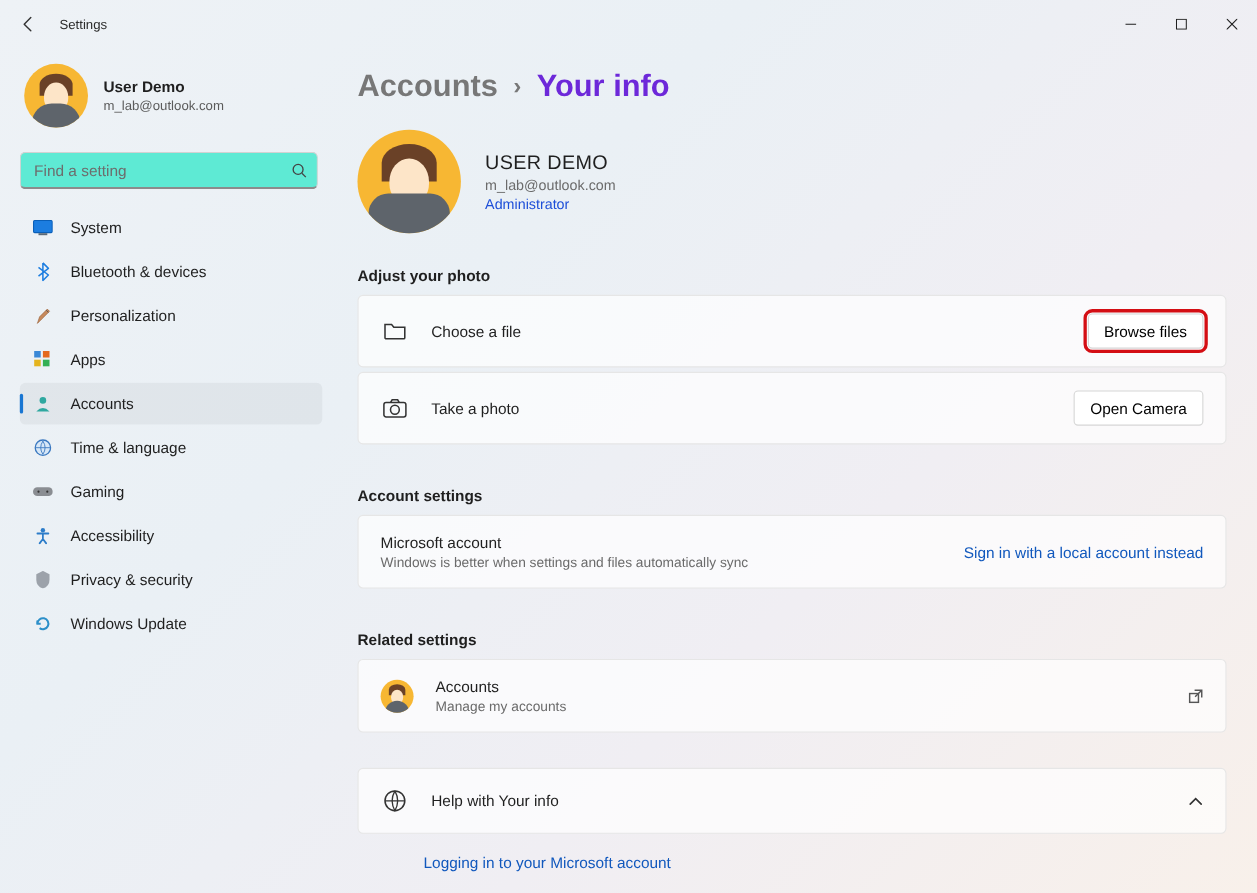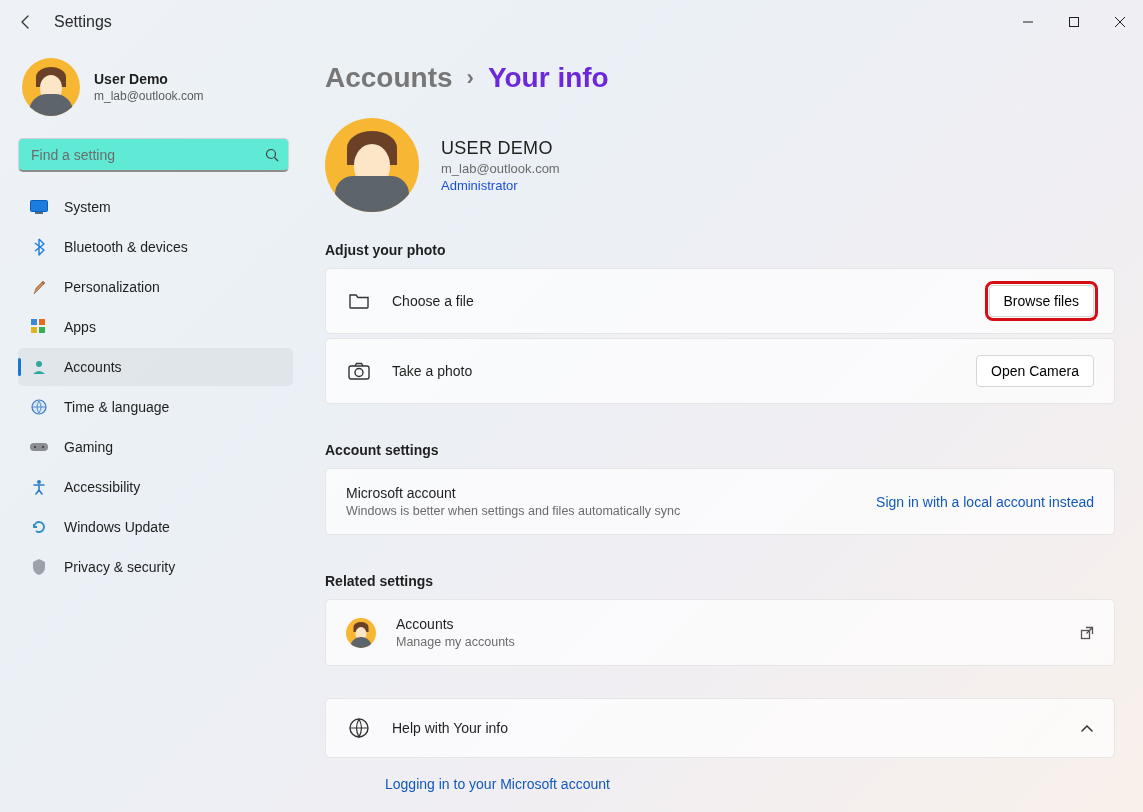--- a/index.html
+++ b/index.html
@@ -19,21 +19,21 @@
     }
     .titlebar {
       display: flex;
       align-items: center;
       justify-content: space-between;
       height: 44px;
       padding: 0 0 0 16px;
     }
     .titlebar-left { display: flex; align-items: center; gap: 18px; }
     .back-btn { width: 20px; height: 20px; display: flex; align-items: center; justify-content: center; cursor: default; }
-    .titlebar-title { font-size: 16px; color: #2b2b2b; }
+    .titlebar-title { font-size: 12px; color: #2b2b2b; }
     .window-controls { display: flex; }
     .win-control { width: 46px; height: 32px; display: flex; align-items: center; justify-content: center; font-size: 11px; color: #1f1f1f; }
     .content { display: flex; height: calc(100% - 44px); }
     .sidebar { width: 305px; padding: 10px 12px 10px 18px; display: flex; flex-direction: column; }
     .profile { display: flex; align-items: center; gap: 14px; margin: 4px 0 16px 4px; }
     .avatar-small { width: 58px; height: 58px; border-radius: 50%; background: #f7b733; position: relative; overflow: hidden; }
     .avatar-head { position:absolute; left:50%; top:30%; transform:translateX(-50%); width:22px; height:26px; background:#fde5c8; border-radius:50% 50% 45% 45%; }
     .avatar-hair { position:absolute; left:50%; top:16%; transform:translateX(-50%); width:30px; height:20px; background:#6a4127; border-radius:50% 50% 0 0; }
     .avatar-body { position:absolute; left:50%; bottom:-6px; transform:translateX(-50%); width:44px; height:28px; background:#5e646b; border-radius:18px 18px 0 0; }
     .profile-name { font-weight: 600; font-size: 14px; }
@@ -224,34 +224,34 @@
           <span class="nav-icon">
               <svg width="16" height="16" viewBox="0 0 16 16">
                 <circle cx="8" cy="3" r="2" fill="#2c7cc9"></circle>
                 <path d="M3 6 L13 6 M8 6 L8 11 M8 11 L5 15 M8 11 L11 15" stroke="#2c7cc9" stroke-width="1.6" stroke-linecap="round"></path>
               </svg>
             </span>
           <span>Accessibility</span>
         </div>
         <div class="nav-item">
           <span class="nav-icon">
+              <svg width="14" height="16" viewBox="0 0 14 16">
+                <path d="M7 0 L13 3 V8 Q13 14 7 16 Q1 14 1 8 V3 Z" fill="#9ca2aa"></path>
+              </svg>
+            </span>
+          <span>Privacy &amp; security</span>
+        </div>
+        <div class="nav-item">
+          <span class="nav-icon">
               <svg width="16" height="16" viewBox="0 0 16 16">
                 <path d="M3 8 A5 5 0 1 1 5 12" stroke="#2c8fc9" stroke-width="1.8" fill="none"></path>
                 <path d="M3 5 L3 8 L6 8" stroke="#2c8fc9" stroke-width="1.8" fill="none"></path>
               </svg>
             </span>
           <span>Windows Update</span>
-        </div>
-        <div class="nav-item">
-          <span class="nav-icon">
-              <svg width="14" height="16" viewBox="0 0 14 16">
-                <path d="M7 0 L13 3 V8 Q13 14 7 16 Q1 14 1 8 V3 Z" fill="#9ca2aa"></path>
-              </svg>
-            </span>
-          <span>Privacy &amp; security</span>
         </div>
       </div>
     </div>
 
     <div class="main">
       <div class="breadcrumb">
         <span class="breadcrumb-root">Accounts</span>
         <span class="breadcrumb-sep">›</span>
         <span class="breadcrumb-leaf">Your info</span>
       </div>

